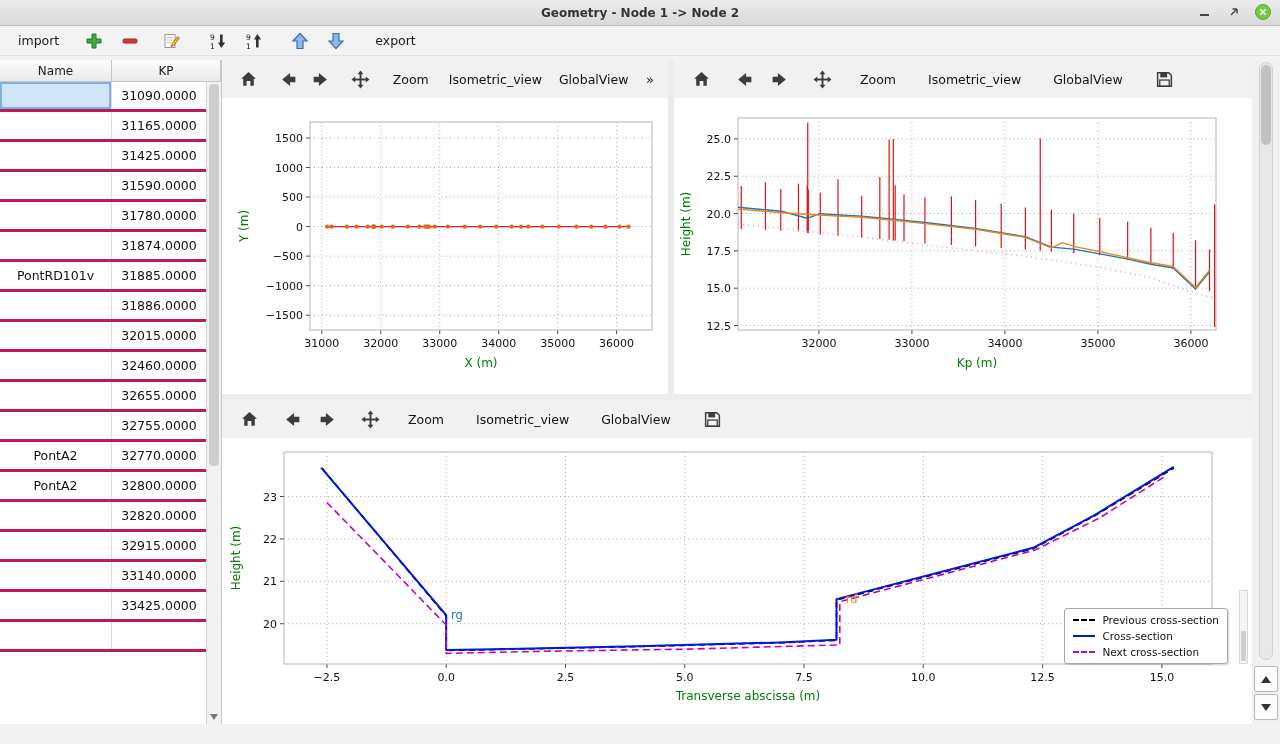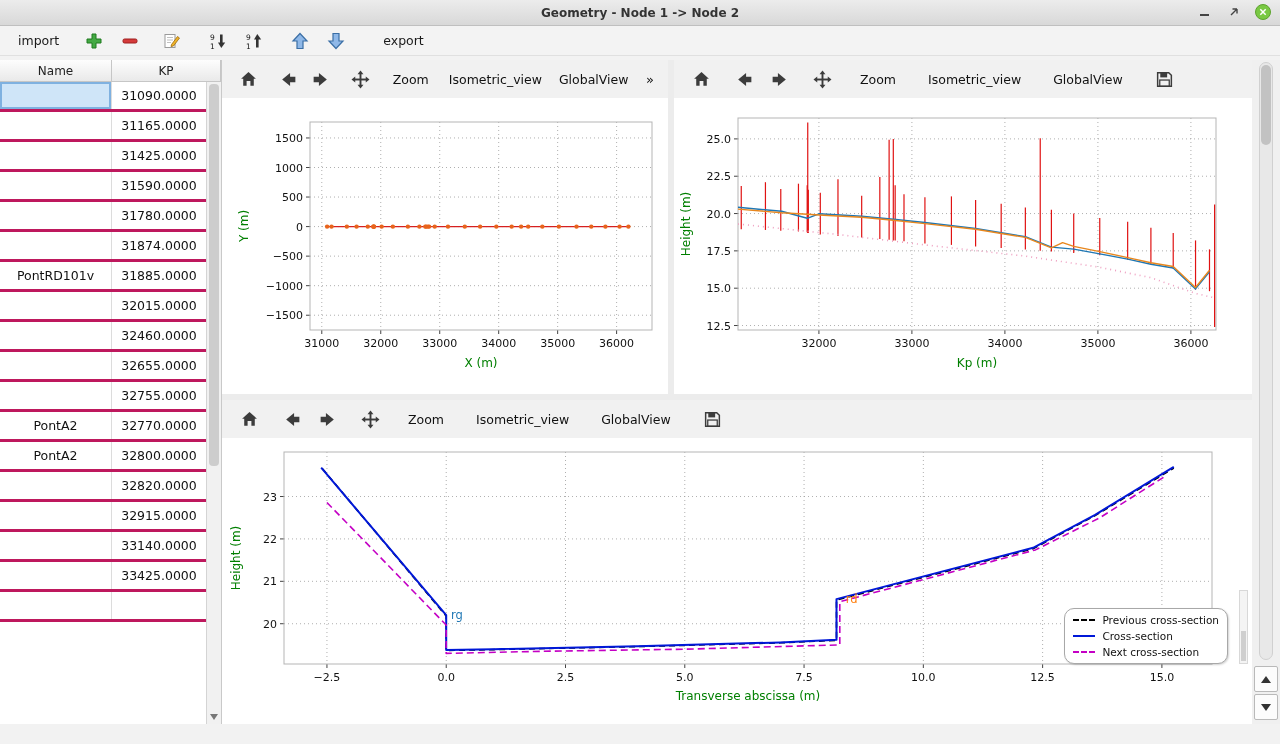--- a/index.html
+++ b/index.html
@@ -49,21 +49,21 @@
   .mpl-toolbar{height:38px;background:#f1f1f1;display:flex;align-items:center;gap:4px;padding-left:12px}
   .mpl-btn{height:28px;min-width:28px;border:none;background:transparent;display:flex;align-items:center;justify-content:center;
     padding:0 6px;font-size:12.5px;color:#111;font-family:inherit}
   .mpl-btn.txt{padding:0 10px}
   .mpl-btn.overflow{margin-left:auto;margin-right:4px;font-size:13px}
   svg.chart{display:block}
   .tick{font-size:11px;fill:#111;font-family:"DejaVu Sans",sans-serif}
   .axlab{font-size:12px;fill:#007f00;font-family:"DejaVu Sans",sans-serif}
   .annot{font-size:11.5px;font-family:"DejaVu Sans",sans-serif}
 
-  .legend{position:absolute;right:24px;top:208px;background:#fff;border:1px solid #a8a8a8;border-radius:10px;
+  .legend{position:absolute;right:24px;top:208px;background:#fff;border:1px solid #a8a8a8;border-radius:3px;
     padding:5px 8px;display:flex;flex-direction:column;gap:4px;box-shadow:1px 1px 2px rgba(0,0,0,.18)}
   .lg-row{display:flex;align-items:center;gap:7px}
   .lg-sample{width:22px;height:0;border-top:2px solid #000}
   .lg-label{font-size:10.5px;color:#111;white-space:nowrap}
 
   .mini-scroll{position:absolute;right:4px;top:190px;width:9px;height:74px;background:#f4f4f4;border:1px solid #d8d8d8}
   .mini-thumb{position:absolute;left:1px;right:1px;bottom:2px;height:30px;background:#cfcfcf}
 
   
   .rail{width:28px;background:#f0f0f0;display:flex;flex-direction:column;align-items:center;padding:2px 0}
@@ -156,21 +156,21 @@
           </svg>
         </span>
       </button>
       <button class="tb-btn">
         <span style="display: flex;">
           <svg viewBox="0 0 18 18" width="18" height="18">
             <polygon points="9,16.5 16,9 12,9 12,1.5 6,1.5 6,9 2,9" fill="#8fb8e8" stroke="#3a6ea5" stroke-width="1.2"></polygon>
           </svg>
         </span>
       </button>
-      <button class="tb-btn" style="margin-left: 20px;">export</button>
+      <button class="tb-btn" style="margin-left: 12px;">export</button>
     </div>
 
   <div class="content">
 
     <div class="table-panel">
       <div class="thead">
         <div class="th name">Name</div>
         <div class="th kp">KP</div>
       </div>
       <div class="tbody" id="table-body">
@@ -194,20 +194,24 @@
             <div class="cell name"></div>
             <div class="cell kp">31780.0000</div>
           </div>
           <div class="trow">
             <div class="cell name"></div>
             <div class="cell kp">31874.0000</div>
           </div>
           <div class="trow">
             <div class="cell name">PontRD101v</div>
             <div class="cell kp">31885.0000</div>
+          </div>
+          <div class="trow">
+            <div class="cell name"></div>
+            <div class="cell kp">31886.0000</div>
           </div>
           <div class="trow">
             <div class="cell name"></div>
             <div class="cell kp">32015.0000</div>
           </div>
           <div class="trow">
             <div class="cell name"></div>
             <div class="cell kp">32460.0000</div>
           </div>
           <div class="trow">

